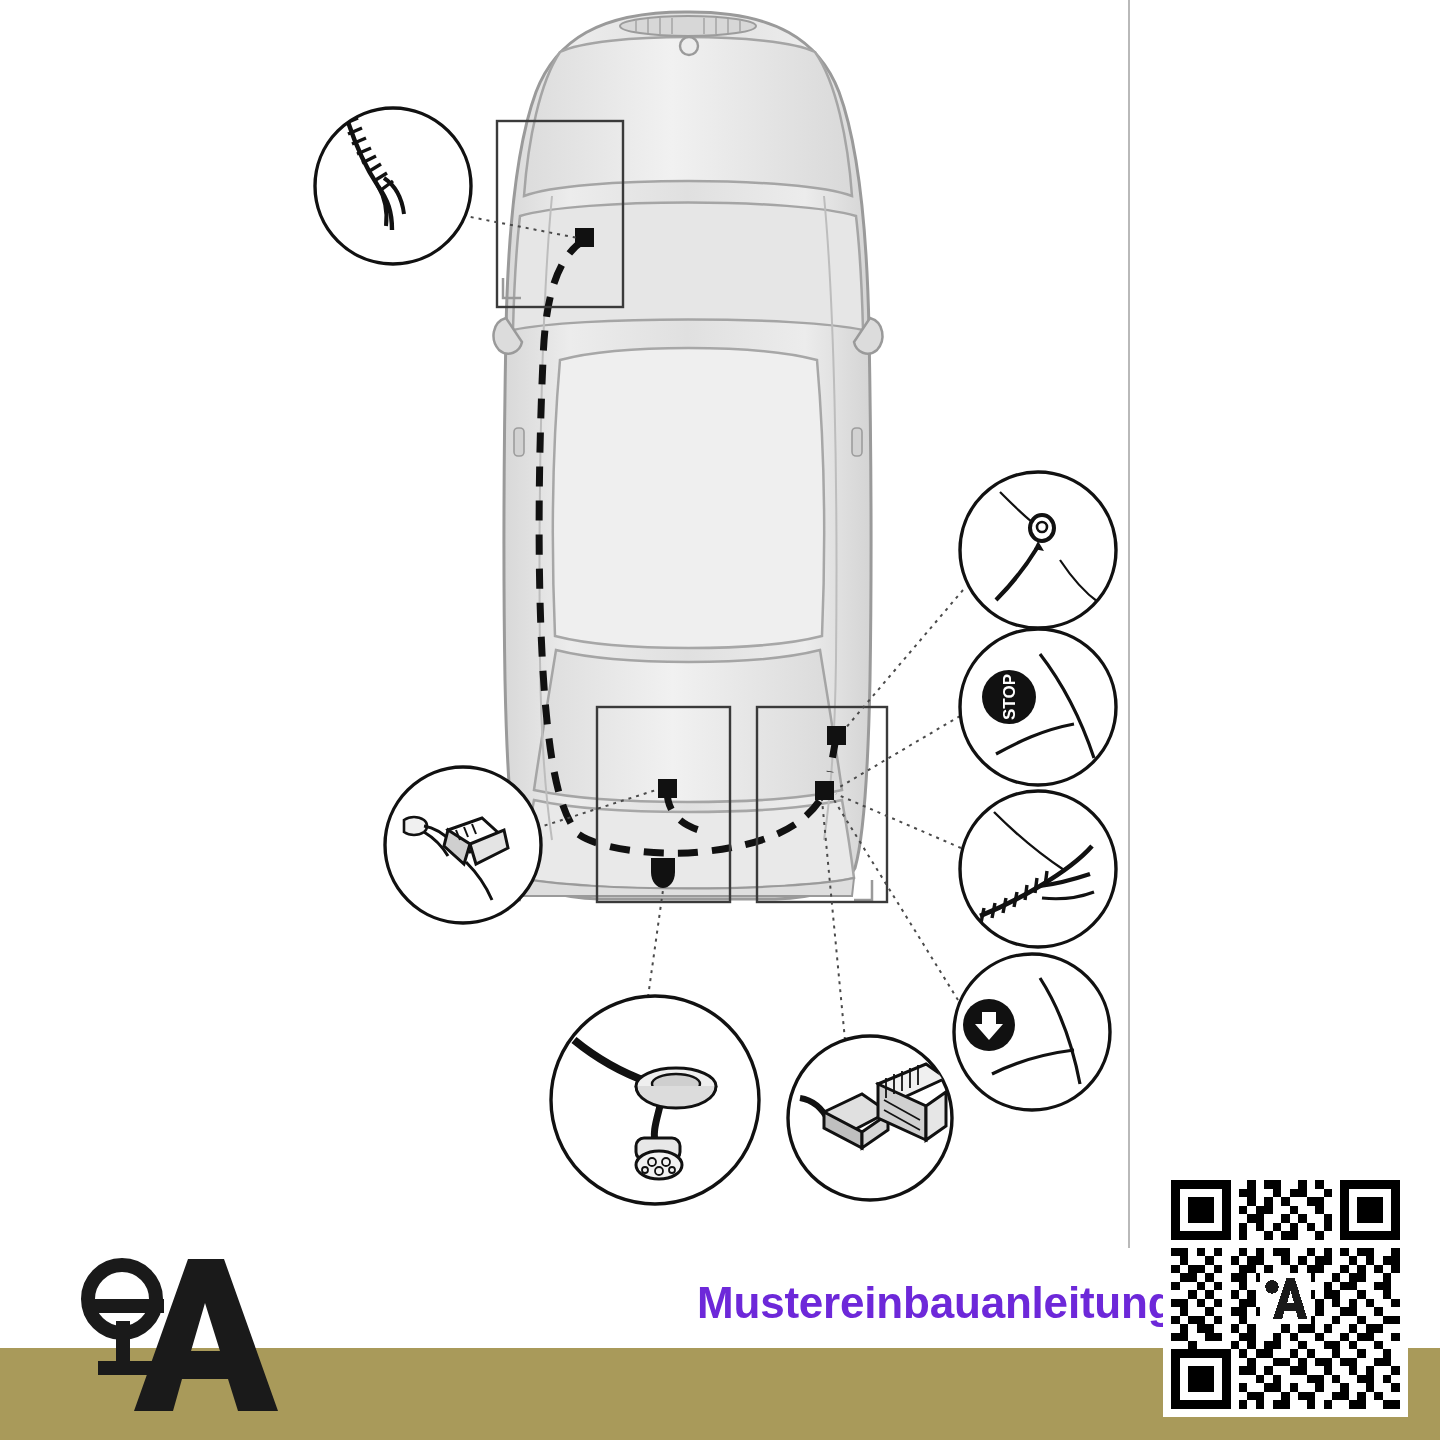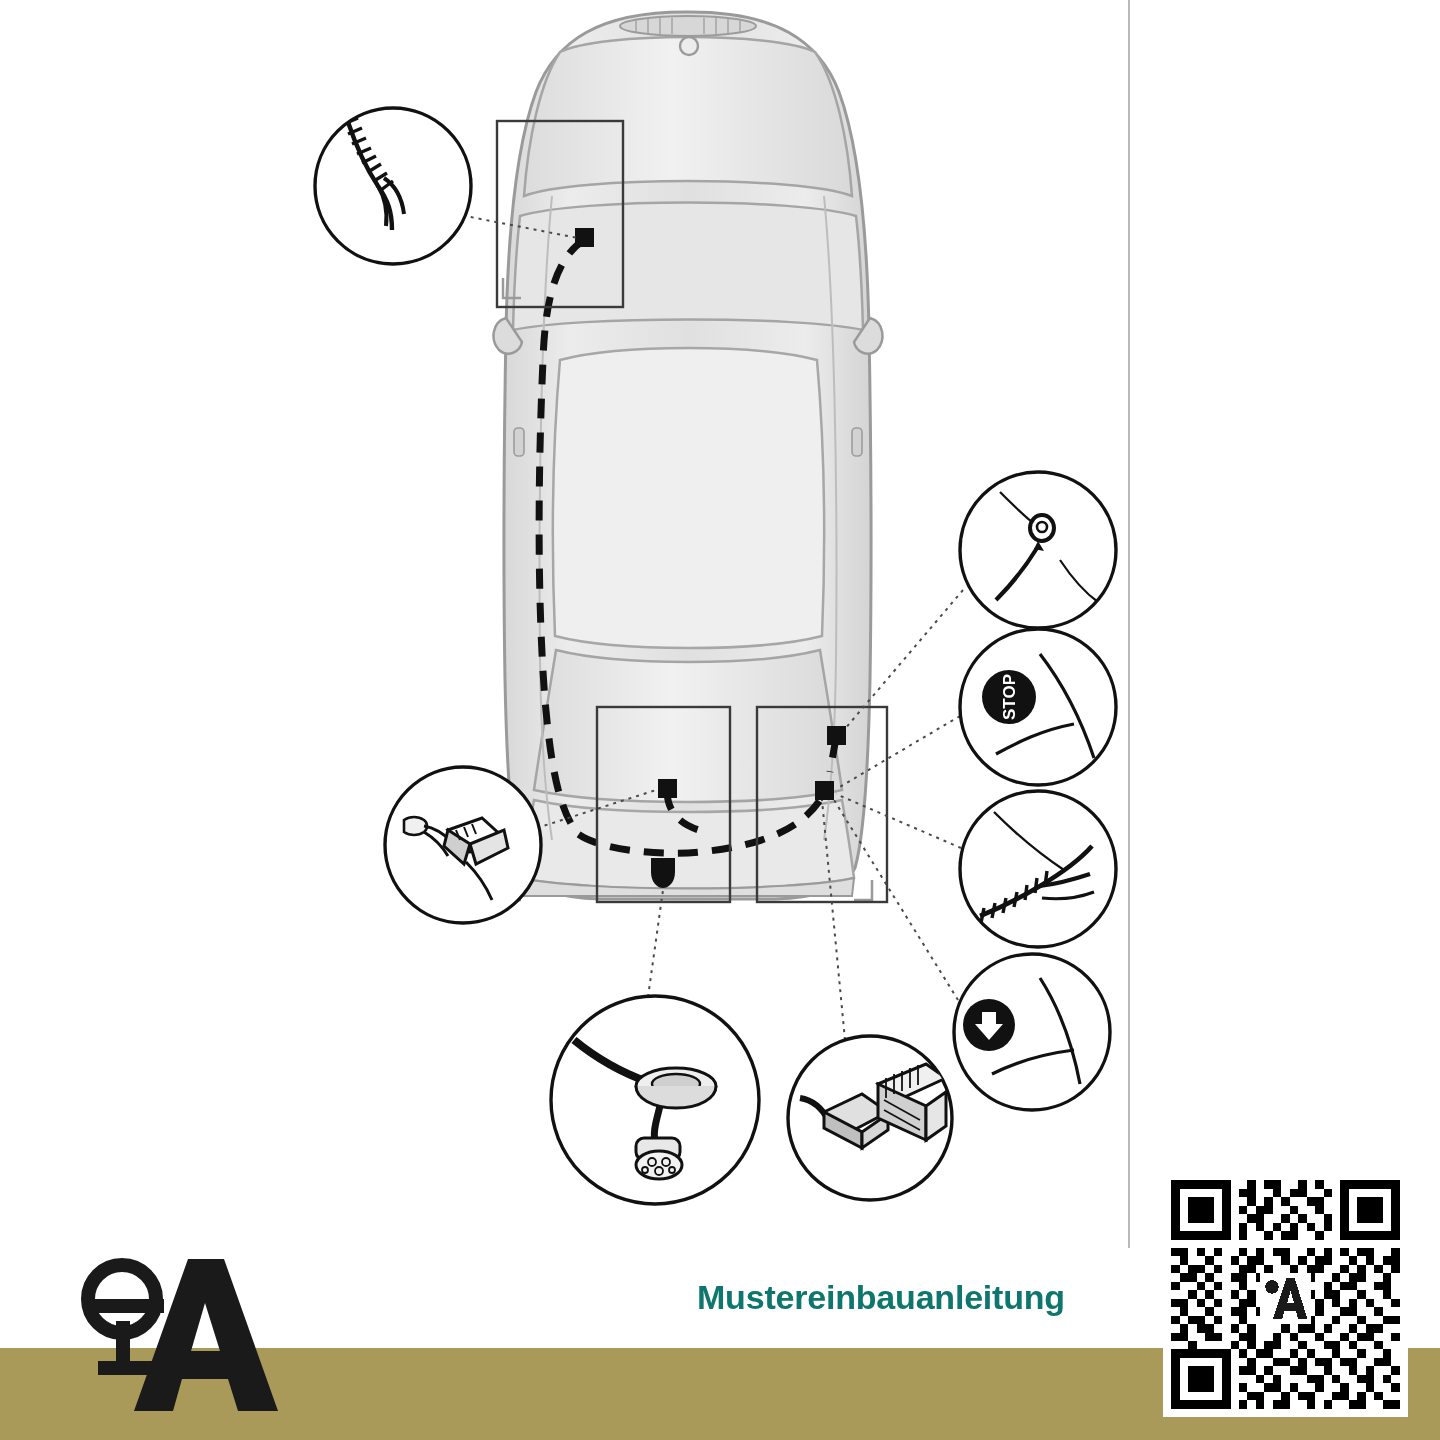--- a/index.html
+++ b/index.html
@@ -33,23 +33,23 @@
     position: absolute;
     left: 78px;
     top: 1255px;
     width: 215px;
     height: 160px;
   }
   .caption {
     position: absolute;
     left: 697px;
     top: 1278px;
-    font-size: 34px;
+    font-size: 44px;
     font-weight: bold;
-    color: #0f766e;
+    color: #6d28d9;
     letter-spacing: -0.2px;
     white-space: nowrap;
   }
   .qr-box {
     position: absolute;
     left: 1163px;
     top: 1172px;
     width: 245px;
     height: 245px;
     background: #ffffff;

